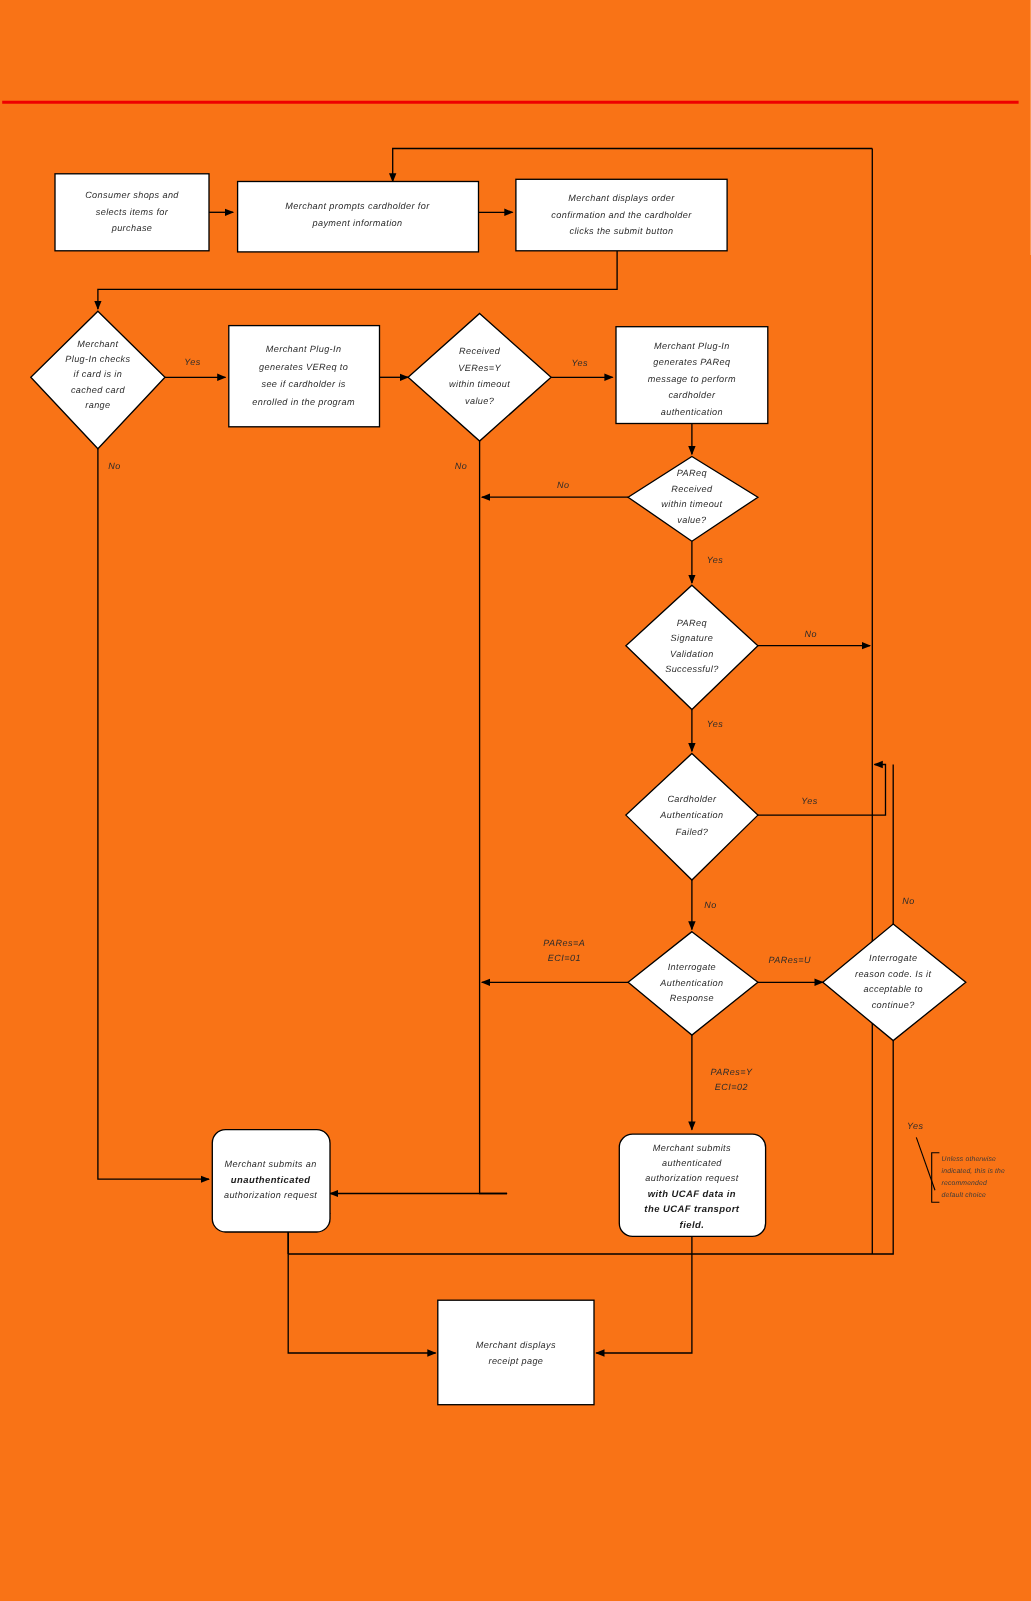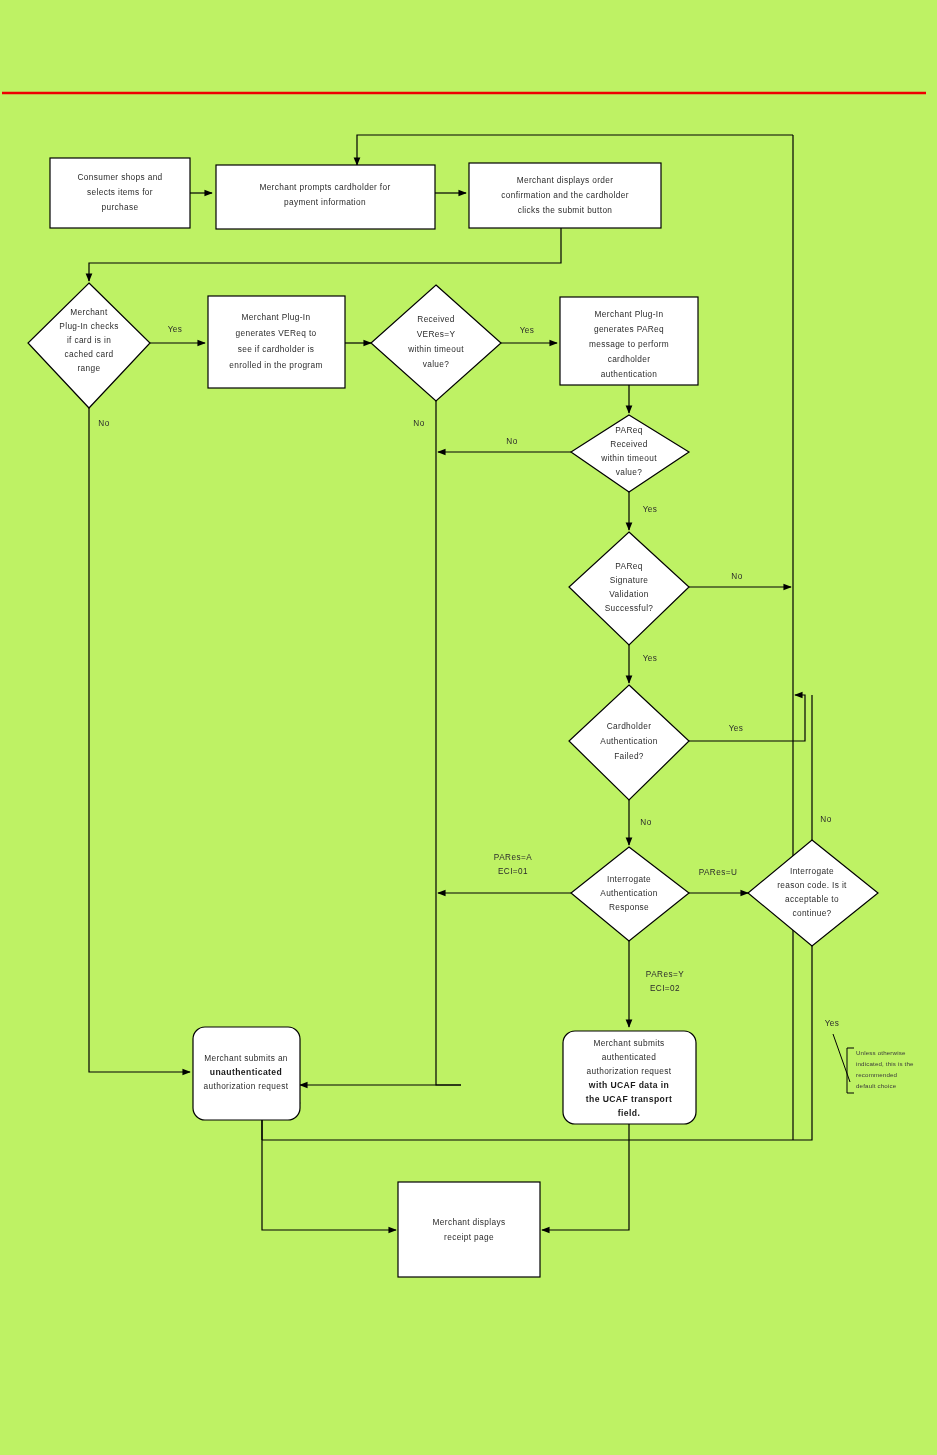--- a/index.html
+++ b/index.html
@@ -11,21 +11,22 @@
     width: 937px;
     height: 1455px;
     font-family: "Liberation Sans", sans-serif;
     position: relative;
     overflow: hidden;
   }
   #page {
     position: relative;
     width: 937px;
     height: 1455px;
-    background: #bef264;
+    background: #f97316;
+    font-style: italic;
   }
   #flow-svg {
     position: absolute;
     left: 0;
     top: 0;
   }
   .node-shape {
     fill: #ffffff;
     stroke: #000000;
     stroke-width: 1.2;

